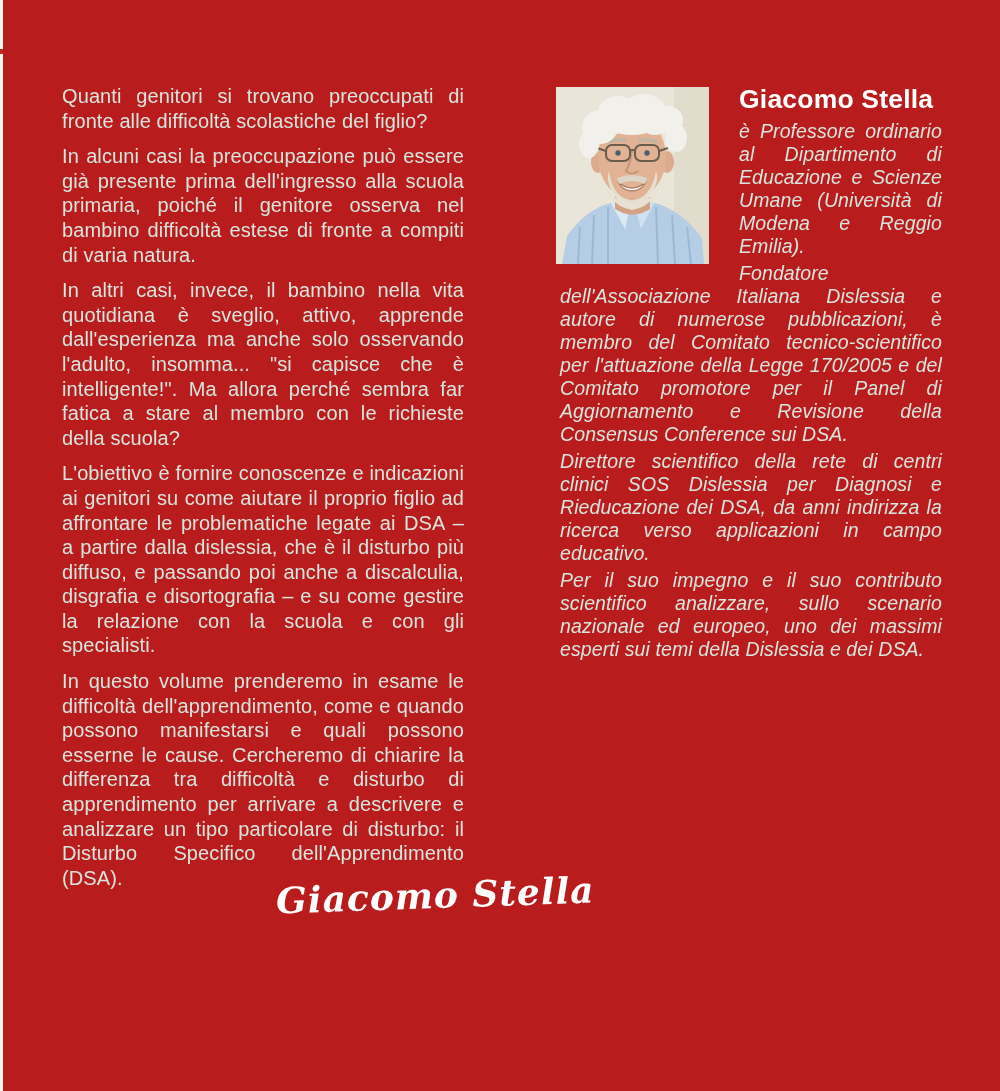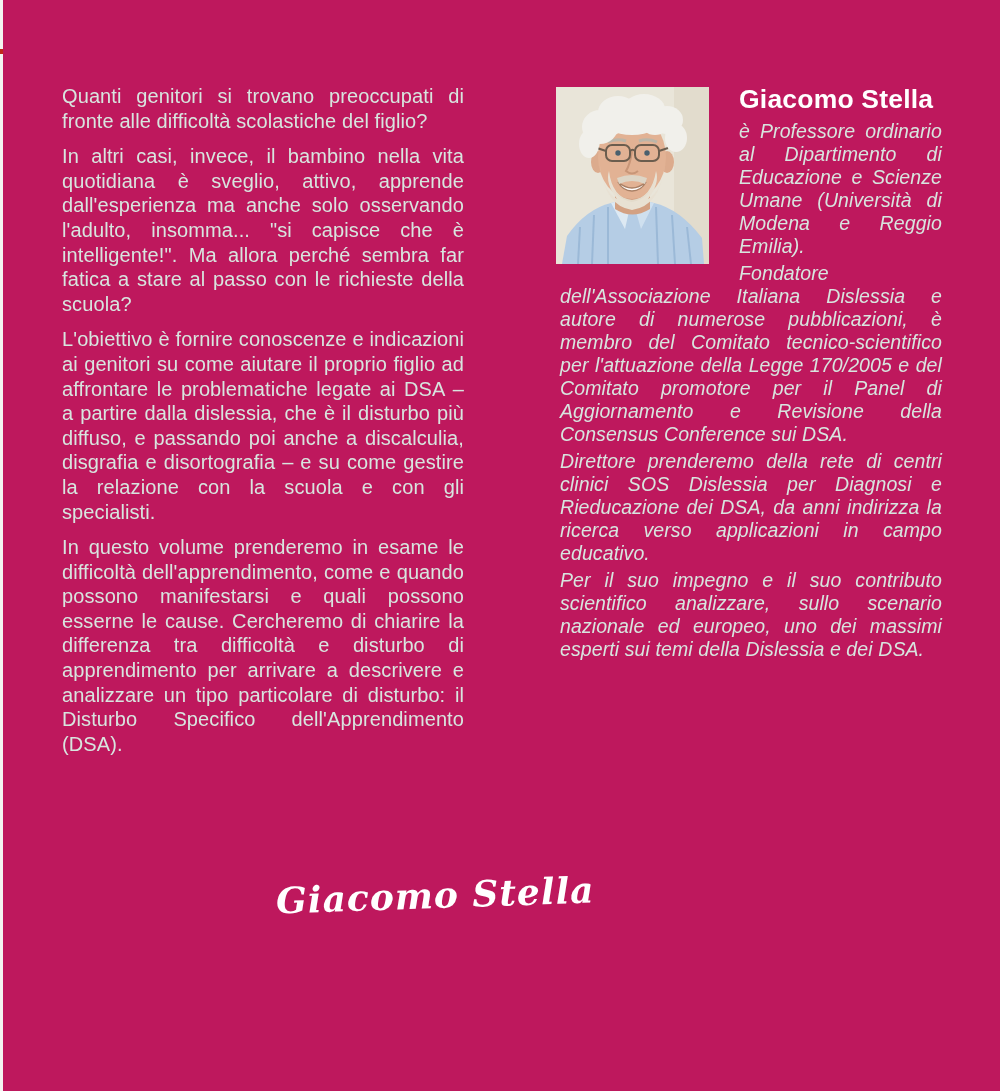--- a/index.html
+++ b/index.html
@@ -73,29 +73,30 @@
     font-weight: bold;
     color: #ffffff;
     text-align: left;
     letter-spacing: 0.2px;
   }
   .right-col p { margin: 4px; font-style: italic; }
 </style>
 </head>
 <body style="background: rgb(0, 129, 97);">
 
-<div class="cover" style="background: #be185d;">
+<div class="cover" style="background: #b91c1c;">
 
   <div class="spine-strip" style="background: rgb(244, 244, 241);">
     <div class="spine-mark" style="background: rgb(193, 39, 27);"></div>
   </div>
 
   <div class="left-col" id="left-col" style="color: rgb(216, 229, 223);">
     <p>Quanti genitori si trovano preoccupati di fronte alle difficoltà scolastiche del figlio?</p>
-    <p>In altri casi, invece, il bambino nella vita quotidiana è sveglio, attivo, apprende dall'esperienza ma anche solo osservando l'adulto, insomma... "si capisce che è intelligente!". Ma allora perché sembra far fatica a stare al passo con le richieste della scuola?</p>
+    <p>In alcuni casi la preoccupazione può essere già presente prima dell'ingresso alla scuola primaria, poiché il genitore osserva nel bambino difficoltà estese di fronte a compiti di varia natura.</p>
+    <p>In altri casi, invece, il bambino nella vita quotidiana è sveglio, attivo, apprende dall'esperienza ma anche solo osservando l'adulto, insomma... "si capisce che è intelligente!". Ma allora perché sembra far fatica a stare al membro con le richieste della scuola?</p>
     <p>L'obiettivo è fornire conoscenze e indicazioni ai genitori su come aiutare il proprio figlio ad affrontare le problematiche legate ai DSA – a partire dalla dislessia, che è il disturbo più diffuso, e passando poi anche a discalculia, disgrafia e disortografia – e su come gestire la relazione con la scuola e con gli specialisti.</p>
     <p>In questo volume prenderemo in esame le difficoltà dell'apprendimento, come e quando possono manifestarsi e quali possono esserne le cause. Cercheremo di chiarire la differenza tra difficoltà e disturbo di apprendimento per arrivare a descrivere e analizzare un tipo particolare di disturbo: il Disturbo Specifico dell'Apprendimento (DSA).</p>
   </div>
 
   <div class="signature" style="color: rgb(255, 255, 255);">Giacomo Stella</div>
 
   <div class="right-col" style="color: rgb(216, 229, 223);">
     <div class="photo" role="img" aria-label="Ritratto di Giacomo Stella: uomo anziano con capelli bianchi ricci, occhiali e barba, camicia azzurra a righe">
       <svg viewBox="0 0 153 177" width="153" height="177" xmlns="http://www.w3.org/2000/svg">
 
@@ -154,17 +155,17 @@
           <ellipse cx="33" cy="57" rx="10" ry="14"></ellipse>
           <ellipse cx="76" cy="31" rx="31" ry="17"></ellipse>
           <ellipse cx="55" cy="36" rx="14" ry="12"></ellipse>
           <ellipse cx="99" cy="36" rx="14" ry="12"></ellipse>
         </g>
       </svg>
     </div>
     <h1 style="color: rgb(255, 255, 255);">Giacomo Stella</h1>
     <p>è Professore ordinario al Dipartimento di Educazione e Scienze Umane (Università di Modena e Reggio Emilia).</p>
     <p>Fondatore dell'Associazione Italiana Dislessia e autore di numerose pubblicazioni, è membro del Comitato tecnico-scientifico per l'attuazione della Legge 170/2005 e del Comitato promotore per il Panel di Aggiornamento e Revisione della Consensus Conference sui DSA.</p>
-    <p>Direttore prenderemo della rete di centri clinici SOS Dislessia per Diagnosi e Rieducazione dei DSA, da anni indirizza la ricerca verso applicazioni in campo educativo.</p>
+    <p>Direttore scientifico della rete di centri clinici SOS Dislessia per Diagnosi e Rieducazione dei DSA, da anni indirizza la ricerca verso applicazioni in campo educativo.</p>
     <p>Per il suo impegno e il suo contributo scientifico analizzare, sullo scenario nazionale ed europeo, uno dei massimi esperti sui temi della Dislessia e dei DSA.</p>
   </div>
 
 </div>
 
 </body></html>

